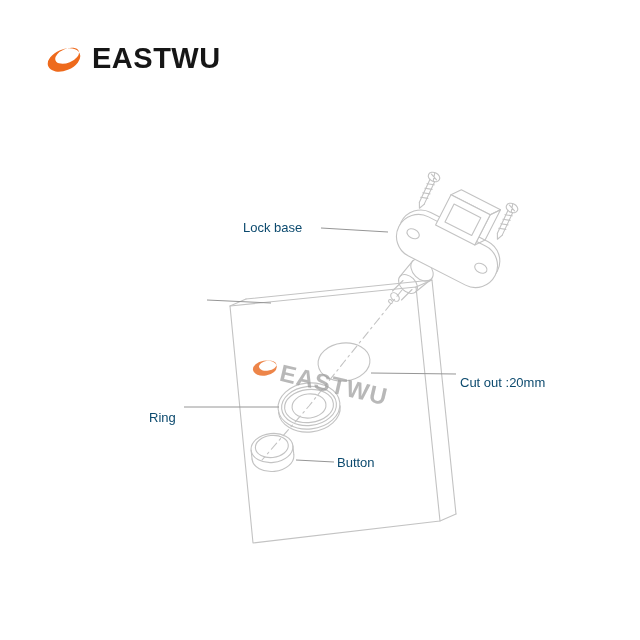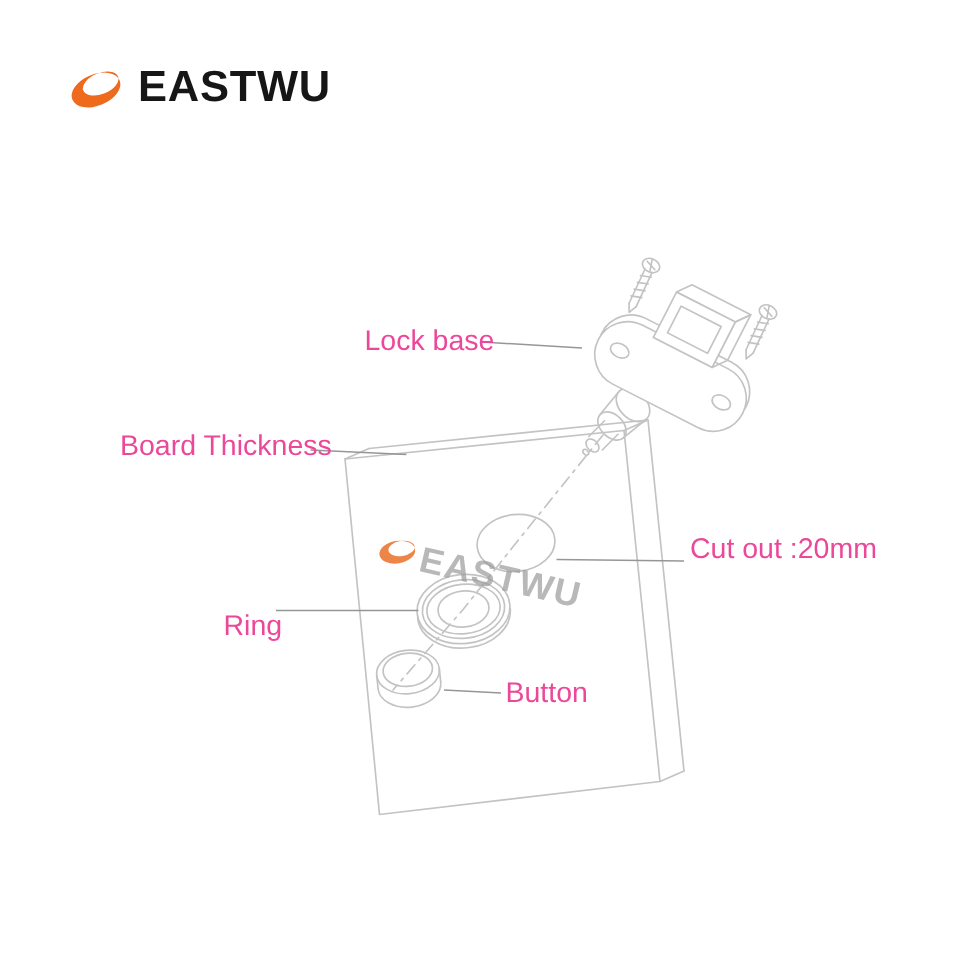--- a/index.html
+++ b/index.html
@@ -2,21 +2,21 @@
 <html><head>
 <meta charset="utf-8">
 <style>
   html,body{margin:0;padding:0;background:#ffffff;}
   body{
     width:640px;height:640px;position:relative;overflow:hidden;
     font-family:"Liberation Sans", sans-serif;
   }
   .logo{position:absolute;left:44px;top:42px;display:flex;align-items:center;gap:8px;}
   .logo-text{font-size:29px;font-weight:800;letter-spacing:.5px;color:#161616;}
-  .label{position:absolute;color:#ec4899;font-size:19px;line-height:20px;white-space:nowrap;}
+  .label{position:absolute;color:#0c4a6e;font-size:13px;line-height:20px;white-space:nowrap;}
   svg.canvas{position:absolute;left:0;top:0;}
   .art{stroke:#c3c3c3;fill:none;stroke-width:1.1;stroke-linecap:round;stroke-linejoin:round;}
   .artfill{stroke:#c3c3c3;fill:#ffffff;stroke-width:1.1;stroke-linejoin:round;}
   .ld{stroke:#969696;fill:none;stroke-width:1;}
 </style>
 </head>
 <body>
 
 <div class="logo">
   <svg width="40" height="32" viewBox="0 0 40 32">
@@ -105,20 +105,19 @@
   <path class="ld" d="M321,228 L388,232"></path>
   <path class="ld" d="M207,300 L271,303"></path>
   <path class="ld" d="M371,373 L456,374"></path>
   <path class="ld" d="M184,407 L279,407"></path>
   <path class="ld" d="M296,460 L334,462"></path>
 </svg>
 
 <div class="label" style="left:243px;top:218px;">Lock base</div>
 
 <div class="label" style="left:80px;top:288px;">
-  <div>Board Thickness</div>
 </div>
 
-<div class="label" style="left:460px;top:357px;text-align:center;">Cut out :20mm</div>
+<div class="label" style="left:460px;top:373px;text-align:center;">Cut out :20mm</div>
 
 <div class="label" style="left:149px;top:408px;">Ring</div>
 
 <div class="label" style="left:337px;top:453px;">Button</div>
 
 </body></html>

